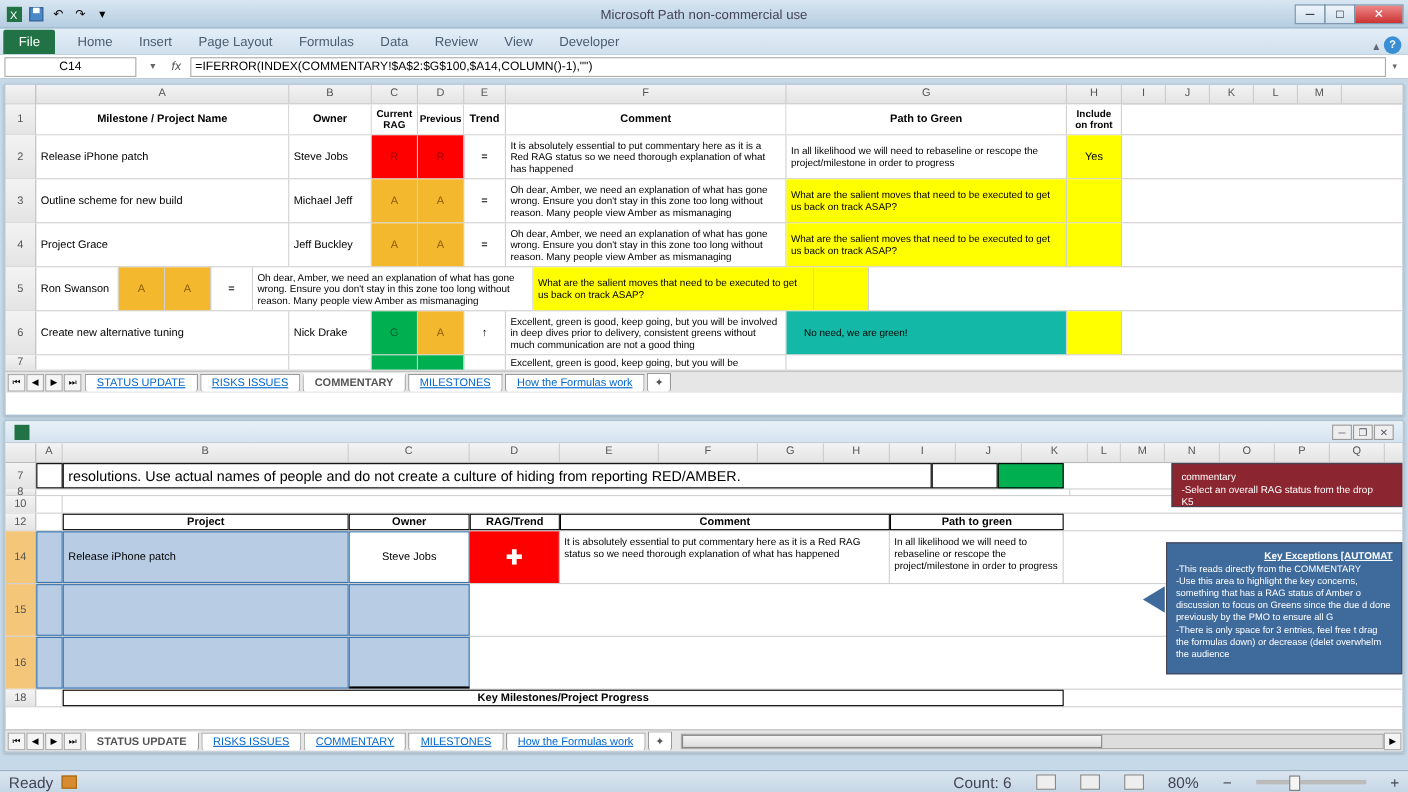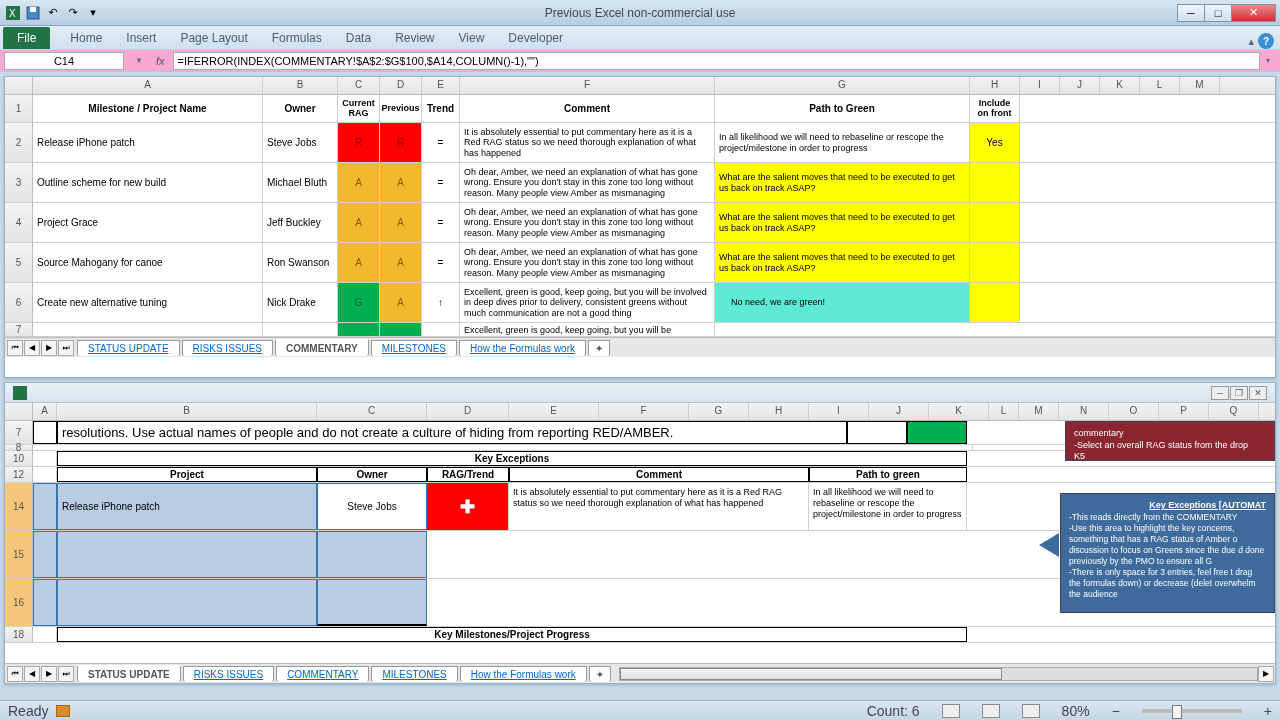--- a/index.html
+++ b/index.html
@@ -14,21 +14,21 @@
 .win-btn.min { background: linear-gradient(#eef5fb,#cfe0ee); }
 .win-btn.max { background: linear-gradient(#eef5fb,#cfe0ee); }
 .win-btn.close { background: linear-gradient(#e88,#c33); color: #fff; width: 45px; }
 
 .ribbon-tabs { height: 24px; background: linear-gradient(#e3eef7,#d0e0ee); display: flex; align-items: flex-end; padding-left: 3px; gap: 0; border-bottom: 1px solid #c2d4e3; }
 .ribbon-tab { padding: 4px 12px; color: #4a5d70; font-size: 12px; cursor: pointer; }
 .ribbon-tab.file { background: #217346; color: #fff; padding: 4px 14px; border-radius: 2px 2px 0 0; margin-right: 8px; }
 .ribbon-right { margin-left: auto; display: flex; align-items: center; gap: 4px; padding-right: 6px; }
 .help-icon { width: 16px; height: 16px; background: #3a8fd4; color: #fff; border-radius: 50%; display: flex; align-items: center; justify-content: center; font-size: 10px; font-weight: bold; }
 
-.formula-bar { height: 22px; background: #f9a8d4; display: flex; align-items: center; border-bottom: 1px solid #b5c5d4; padding: 0 4px; }
+.formula-bar { height: 22px; background: #ffffff; display: flex; align-items: center; border-bottom: 1px solid #b5c5d4; padding: 0 4px; }
 .name-box { width: 120px; height: 18px; background: #fff; border: 1px solid #aaa; padding: 0 4px; display: flex; align-items: center; justify-content: center; margin-right: 8px; }
 .name-dd { width: 14px; display: flex; align-items: center; justify-content: center; color: #666; margin-right: 10px; font-size: 8px; }
 .fx-label { font-style: italic; color: #555; margin-right: 8px; font-size: 11px; }
 .formula-input { flex: 1; height: 18px; background: #fff; border: 1px solid #aaa; padding: 0 4px; display: flex; align-items: center; font-size: 11px; }
 .formula-dd { width: 16px; text-align: center; color: #666; font-size: 8px; }
 
 .workbook-window { margin: 4px; border: 1px solid #9cb3c6; background: #fff; box-shadow: 0 1px 3px rgba(0,0,0,0.2); }
 .wb-title { height: 20px; background: linear-gradient(#e8f1f8,#d5e3ef); border-bottom: 1px solid #b5c5d4; padding: 2px 8px; color: #556; font-size: 11px; display: flex; align-items: center; }
 .wb-title .wc { margin-left: auto; display: flex; gap: 1px; }
 .wc-btn { width: 18px; height: 14px; border: 1px solid #999; background: #eee; font-size: 9px; display: flex; align-items: center; justify-content: center; }
@@ -85,21 +85,21 @@
     <div class="qat-item">
         <svg width="14" height="14">
           <rect x="1" y="1" width="12" height="12" fill="#4a88c7" stroke="#2a5a8a"></rect>
           <rect x="4" y="1" width="6" height="5" fill="#fff"></rect>
         </svg>
       </div>
     <div class="qat-item">↶</div>
     <div class="qat-item">↷</div>
     <div class="qat-item">▾</div>
   </div>
-  <div class="title-text">Previous Excel non-commercial use</div>
+  <div class="title-text">Microsoft Path non-commercial use</div>
   <div class="win-controls">
     <div class="win-btn min">─</div>
     <div class="win-btn max">□</div>
     <div class="win-btn close">✕</div>
   </div>
 </div>
 
 <div class="ribbon-tabs">
   <div class="ribbon-tab file">File</div>
   <div class="ribbon-tab">Home</div>
@@ -162,59 +162,58 @@
           <div class="cell rag-r" style="width:42px">R</div>
           <div class="cell rag-r" style="width:42px">R</div>
           <div class="cell trend" style="width:38px">=</div>
           <div class="cell" style="width:255px;font-size:9px;line-height:1.15;">It is absolutely essential to put commentary here as it is a Red RAG status so we need thorough explanation of what has happened</div>
           <div class="cell " style="width:255px;font-size:9px;line-height:1.15;">In all likelihood we will need to rebaseline or rescope the project/milestone in order to progress</div>
           <div class="cell yellow" style="width:50px;justify-content:center;text-align:right;">Yes</div>
         </div>
         <div class="row" style="height: 40px;">
           <div class="row-h">3</div>
           <div class="cell" style="width:230px">Outline scheme for new build</div>
-          <div class="cell" style="width:75px">Michael Bluth</div>
+          <div class="cell" style="width:75px">Michael Jeff</div>
           <div class="cell rag-a" style="width:42px">A</div>
           <div class="cell rag-a" style="width:42px">A</div>
           <div class="cell trend" style="width:38px">=</div>
           <div class="cell" style="width:255px;font-size:9px;line-height:1.15;">Oh dear, Amber, we need an explanation of what has gone wrong. Ensure you don't stay in this zone too long without reason. Many people view Amber as mismanaging</div>
           <div class="cell yellow" style="width:255px;font-size:9px;line-height:1.15;background:#ffff00;">What are the salient moves that need to be executed to get us back on track ASAP?</div>
           <div class="cell yellow" style="width:50px;justify-content:center;"></div>
         </div>
         <div class="row" style="height: 40px;">
           <div class="row-h">4</div>
           <div class="cell" style="width:230px">Project Grace</div>
           <div class="cell" style="width:75px">Jeff Buckley</div>
           <div class="cell rag-a" style="width:42px">A</div>
           <div class="cell rag-a" style="width:42px">A</div>
           <div class="cell trend" style="width:38px">=</div>
           <div class="cell" style="width:255px;font-size:9px;line-height:1.15;">Oh dear, Amber, we need an explanation of what has gone wrong. Ensure you don't stay in this zone too long without reason. Many people view Amber as mismanaging</div>
           <div class="cell yellow" style="width:255px;font-size:9px;line-height:1.15;background:#ffff00;">What are the salient moves that need to be executed to get us back on track ASAP?</div>
           <div class="cell yellow" style="width:50px;justify-content:center;"></div>
         </div>
         <div class="row" style="height: 40px;">
           <div class="row-h">5</div>
-          <div class="cell" style="width:230px">Source Mahogany for canoe</div>
           <div class="cell" style="width:75px">Ron Swanson</div>
           <div class="cell rag-a" style="width:42px">A</div>
           <div class="cell rag-a" style="width:42px">A</div>
           <div class="cell trend" style="width:38px">=</div>
           <div class="cell" style="width:255px;font-size:9px;line-height:1.15;">Oh dear, Amber, we need an explanation of what has gone wrong. Ensure you don't stay in this zone too long without reason. Many people view Amber as mismanaging</div>
           <div class="cell yellow" style="width:255px;font-size:9px;line-height:1.15;background:#ffff00;">What are the salient moves that need to be executed to get us back on track ASAP?</div>
           <div class="cell yellow" style="width:50px;justify-content:center;"></div>
         </div>
         <div class="row" style="height: 40px;">
           <div class="row-h">6</div>
           <div class="cell" style="width:230px">Create new alternative tuning</div>
           <div class="cell" style="width:75px">Nick Drake</div>
           <div class="cell rag-g" style="width:42px">G</div>
           <div class="cell rag-a" style="width:42px">A</div>
           <div class="cell trend" style="width:38px">↑</div>
           <div class="cell" style="width:255px;font-size:9px;line-height:1.15;">Excellent, green is good, keep going, but you will be involved in deep dives prior to delivery, consistent greens without much communication are not a good thing</div>
-          <div class="cell yellow" style="width:255px;font-size:9px;line-height:1.15;background:#5eead4;padding-left:16px;">No need, we are green!</div>
+          <div class="cell yellow" style="width:255px;font-size:9px;line-height:1.15;background:#14b8a6;padding-left:16px;">No need, we are green!</div>
           <div class="cell yellow" style="width:50px;justify-content:center;"></div>
         </div>
         <div class="row" style="height: 14px;">
           <div class="row-h">7</div>
           <div class="cell" style="width:230px"></div>
           <div class="cell" style="width:75px"></div>
           <div class="cell rag-g" style="width:42px"></div>
           <div class="cell rag-g" style="width:42px"></div>
           <div class="cell" style="width:38px"></div>
           <div class="cell" style="width:255px;font-size:9px;">Excellent, green is good, keep going, but you will be</div>
@@ -275,21 +274,20 @@
       <div class="cell" style="width:60px;border:1px solid #000;"></div>
       <div class="cell" style="width:60px;background:#00b050;border:1px solid #000;"></div>
     </div>
     <div class="row" style="height:6px;">
         <div class="row-h">8</div>
         <div class="cell" style="width:940px;"></div>
       </div>
     <div class="row" style="height:16px;">
       <div class="row-h">10</div>
       <div class="cell" style="width:24px;"></div>
-      <div class="cell hdr-cell" style="width:910px; border:1px solid #000; font-weight:bold;">Key Exceptions</div>
     </div>
     <div class="row" style="height:16px;">
       <div class="row-h">12</div>
       <div class="cell" style="width:24px;"></div>
       <div class="cell hdr-cell" style="width:260px;border:1px solid #000;">Project</div>
       <div class="cell hdr-cell" style="width:110px;border:1px solid #000;">Owner</div>
       <div class="cell hdr-cell" style="width:82px;border:1px solid #000;">RAG/Trend</div>
       <div class="cell hdr-cell" style="width:300px;border:1px solid #000;">Comment</div>
       <div class="cell hdr-cell" style="width:158px;border:1px solid #000;">Path to green</div>
     </div>

